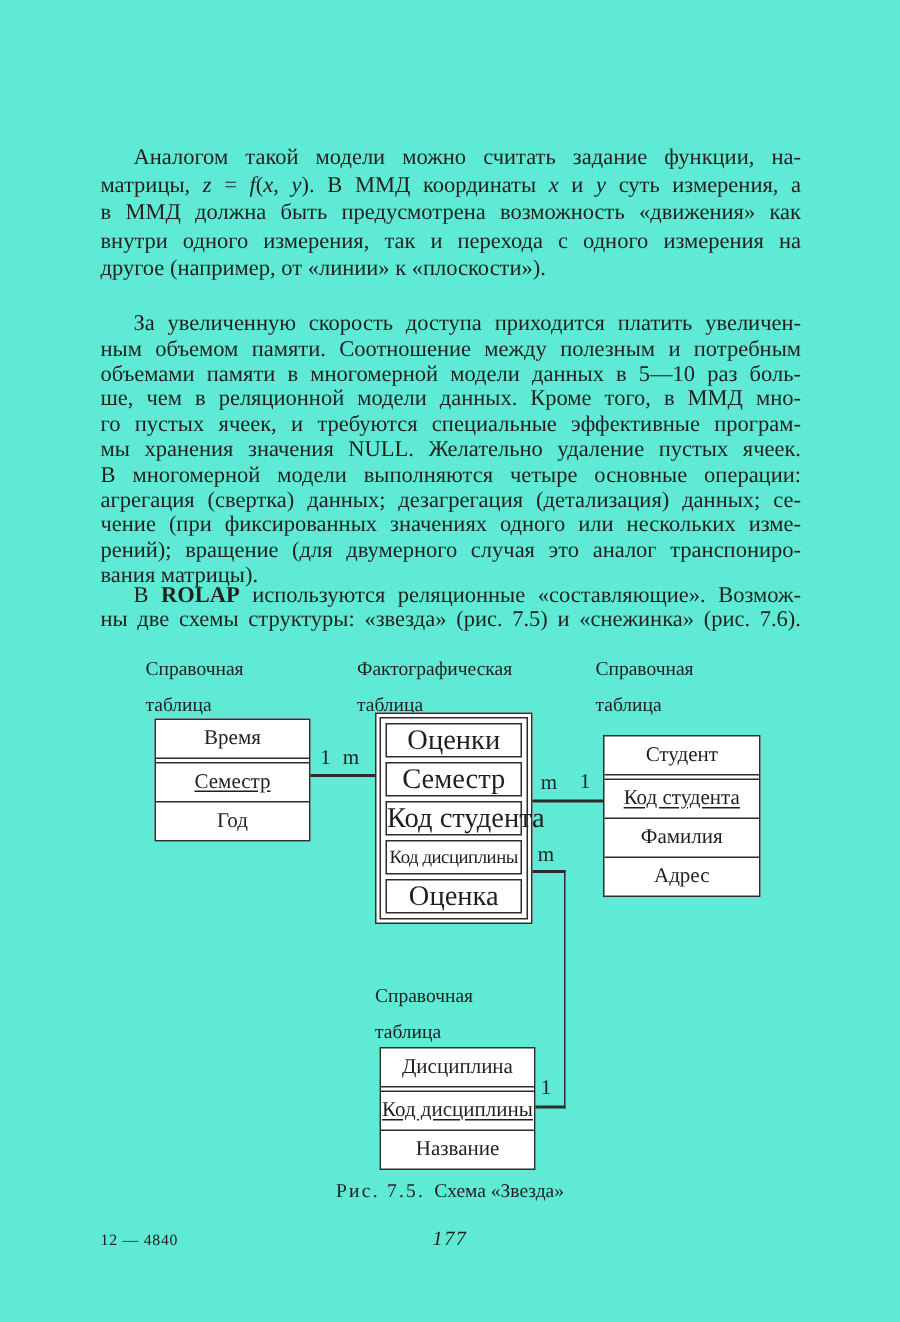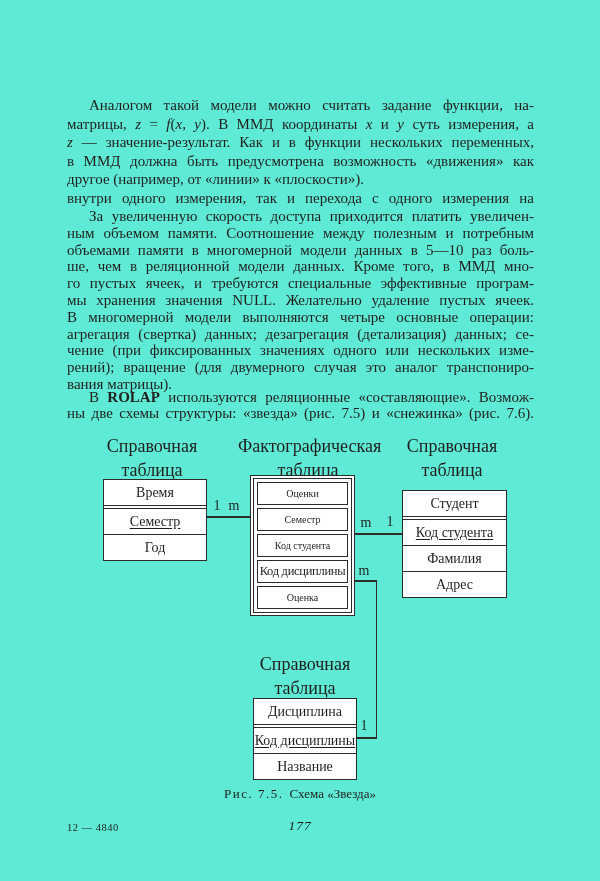--- a/index.html
+++ b/index.html
@@ -18,29 +18,29 @@
   .p2{top:208px;} .p2 .tl{line-height:16.8px;height:16.8px;}
   .p3{top:390px;} .p3 .tl{line-height:15.8px;height:15.8px;}
   .tl{font-size:15px;white-space:normal;overflow:visible;}
   .j{text-align:justify;text-align-last:justify;}
   .last{text-align:left;text-align-last:left;}
   .ind{text-indent:22px;}
   .seg-i{font-style:italic;}
   .seg-b{font-weight:bold;}
 
   .diagram{position:absolute;left:0;top:430px;width:600px;height:400px;}
-  .tlabel{position:absolute;text-align:center;font-size:18px;line-height:24px;}
+  .tlabel{position:absolute;font-size:13px;line-height:24px;}
   .reftable{position:absolute;border:1.5px solid var(--bc);background:#fff;box-sizing:border-box;}
   .reftable .cell{height:25px;line-height:25px;text-align:center;font-size:14px;border-bottom:1.5px solid var(--bc);}
   .reftable .hdrgap{height:2px;border-bottom:1.5px solid var(--bc);}
   .reftable .cell.bottom{border-bottom:none;}
   .u{text-decoration:underline;text-underline-offset:2px;}
   .facttable{position:absolute;border:1.5px solid var(--bc);padding:2px;background:#fff;box-sizing:border-box;}
   .ftinner{border:1.5px solid var(--bc);padding:3px;}
-  .fcell{border:1.5px solid var(--bc);height:21px;line-height:21px;margin-bottom:3px;text-align:center;font-size:10px;white-space:nowrap;}
+  .fcell{border:1.5px solid var(--bc);height:21px;line-height:21px;margin-bottom:3px;text-align:center;font-size:19px;white-space:nowrap;}
   .fcell.tight{font-size:12.5px;letter-spacing:-0.3px;}
   .fcell.bottom{margin-bottom:0;}
   .hline,.vline{position:absolute;background:var(--bc);}
   .hline{height:1.5px;}
   .vline{width:1.5px;}
   .clabel{position:absolute;font-size:14px;width:16px;text-align:center;line-height:16px;}
   .caption{position:absolute;left:150px;top:356px;width:300px;text-align:center;font-size:13px;}
   .caption .cap-label{letter-spacing:1.5px;margin-right:6px;}
   .footer-sig{position:absolute;left:67px;top:822px;font-size:10.5px;letter-spacing:0.5px;}
   .footer-page{position:absolute;left:0;top:818px;width:600px;text-align:center;font-size:13.5px;letter-spacing:1px;font-style:italic;}
@@ -48,24 +48,23 @@
 </head>
 <body>
 
 <div class="page">
 
   <div class="textblock">
 
     <div class="para p1">
       <div class="tl j ind"><span>Аналогом такой модели можно считать задание функции, на-</span></div>
       <div class="tl j"><span>матрицы, </span><span class="seg-i">z</span><span> = </span><span class="seg-i">f</span><span>(</span><span class="seg-i">x</span><span>, </span><span class="seg-i">y</span><span>). В ММД координаты </span><span class="seg-i">x</span><span> и </span><span class="seg-i">y</span><span> суть измерения, а</span></div>
-      <div class="tl j"><span class="seg-i">z</span><span> — значение-результат. Как и в функции нескольких переменных,</span></div>
       <div class="tl j"><span>в ММД должна быть предусмотрена возможность «движения» как</span></div>
+      <div class="tl j"><span>внутри одного измерения, так и перехода с одного измерения на</span></div>
       <div class="tl last"><span>другое (например, от «линии» к «плоскости»).</span></div>
-      <div class="tl j"><span>внутри одного измерения, так и перехода с одного измерения на</span></div>
     </div>
 
     <div class="para p2">
       <div class="tl j ind"><span>За увеличенную скорость доступа приходится платить увеличен-</span></div>
       <div class="tl j"><span>ным объемом памяти. Соотношение между полезным и потребным</span></div>
       <div class="tl j"><span>объемами памяти в многомерной модели данных в 5—10 раз боль-</span></div>
       <div class="tl j"><span>ше, чем в реляционной модели данных. Кроме того, в ММД мно-</span></div>
       <div class="tl j"><span>го пустых ячеек, и требуются специальные эффективные програм-</span></div>
       <div class="tl j"><span>мы хранения значения NULL. Желательно удаление пустых ячеек.</span></div>
       <div class="tl j"><span>В многомерной модели выполняются четыре основные операции:</span></div>

